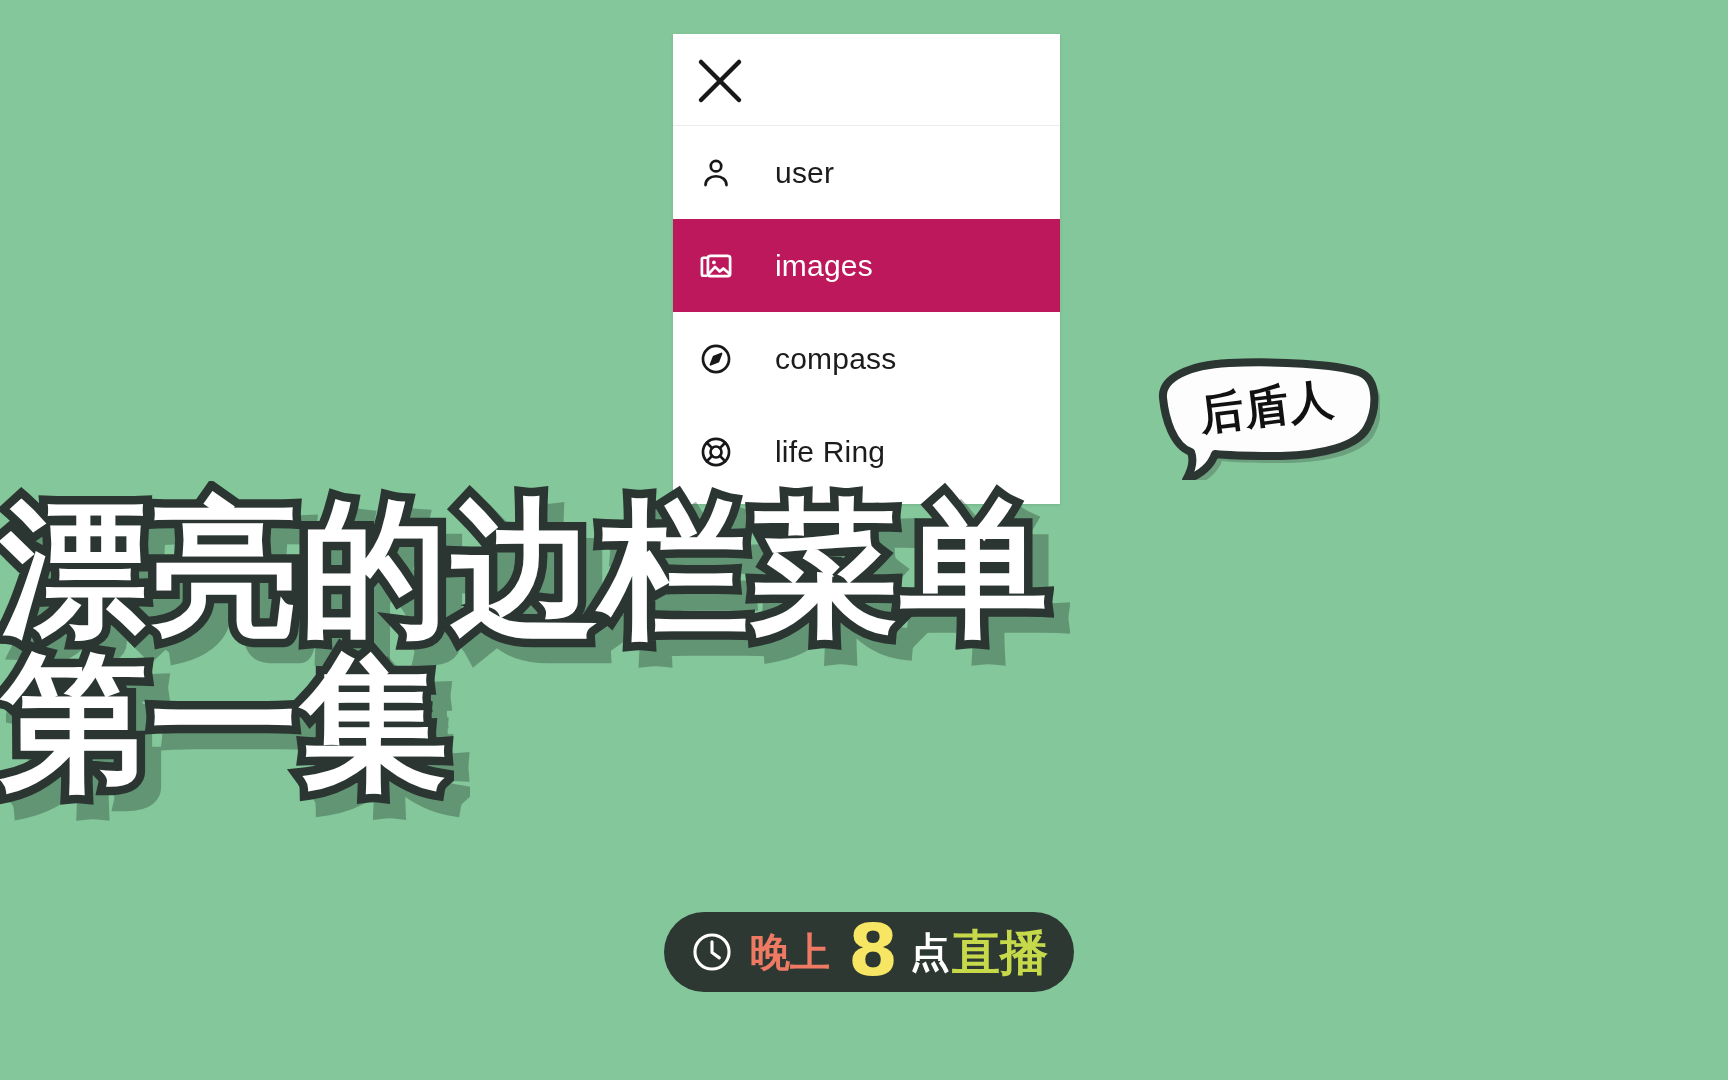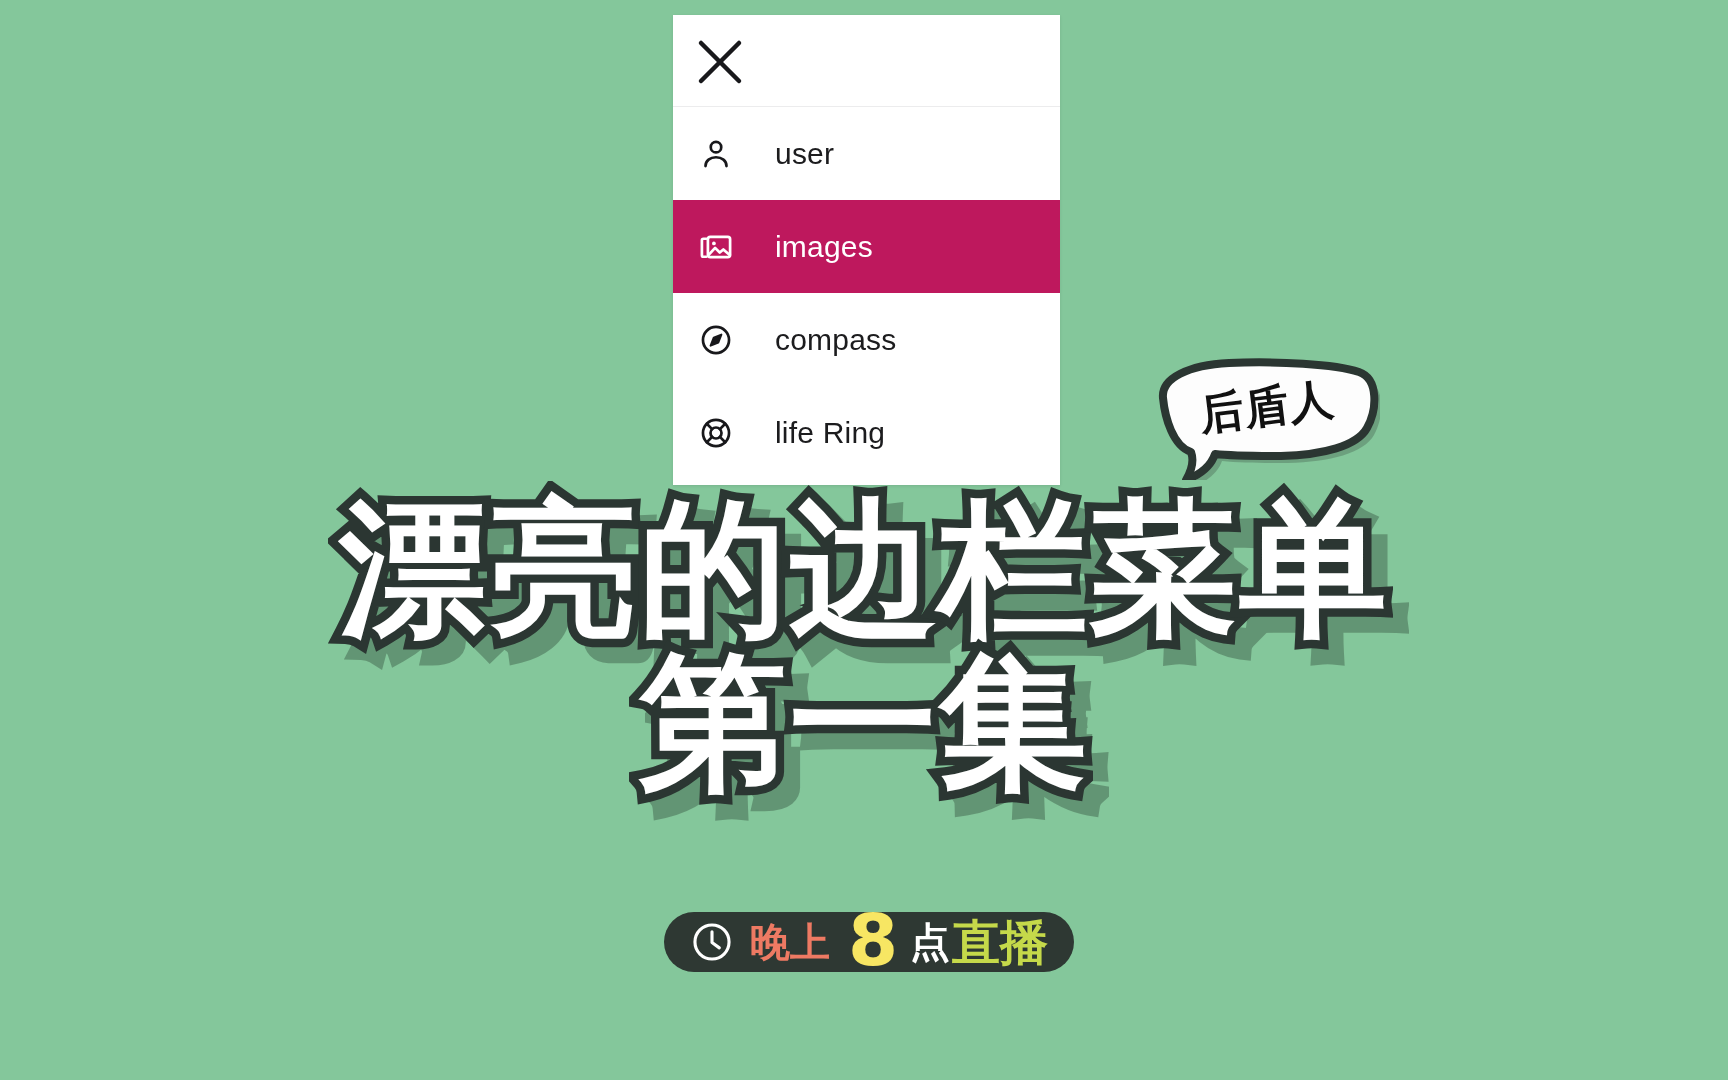--- a/index.html
+++ b/index.html
@@ -12,21 +12,21 @@
     overflow: hidden;
     background: #84c79b;
     font-family: "Liberation Sans", "DejaVu Sans", sans-serif;
     position: relative;
   }
 
   
   #menu-panel {
     position: absolute;
     left: 673px;
-    top: 15px;
+    top: 34px;
     width: 387px;
     height: 470px;
     background: #ffffff;
     overflow: hidden;
     box-shadow: 0 1px 3px rgba(0,0,0,0.10);
   }
 
   #menu-header {
     height: 91px;
     border-bottom: 1px solid #ececed;
@@ -98,42 +98,42 @@
     padding-left: 6px;
     box-sizing: border-box;
   }
 
   
   #title-block {
     position: absolute;
     left: 0;
     top: 490px;
     width: 1728px;
-    text-align: center;
+    text-align: left;
     pointer-events: none;
   }
   .title-line {
     font-family: "DejaVu Sans", "Liberation Sans", sans-serif;
     font-weight: bold;
     color: #ffffff;
     line-height: 1.08;
     letter-spacing: 2px;
     -webkit-text-stroke: 17px #2b3632;
     paint-order: stroke fill;
     filter: drop-shadow(16px 16px 0 rgba(44,68,52,0.38));
   }
   #title-line-1 { font-size: 148px; }
   #title-line-2 { font-size: 148px; margin-top: -6px; }
 
   
   #live-badge {
     position: absolute;
     left: 664px;
     top: 912px;
-    height: 60px;
+    height: 80px;
     background: #2e3833;
     border-radius: 40px;
     display: flex;
     align-items: center;
     padding: 0 26px;
     box-sizing: border-box;
   }
   #clock-icon { flex: 0 0 auto; display: flex; align-items: center; }
   #clock-icon svg { display: block; }
   .badge-txt {

